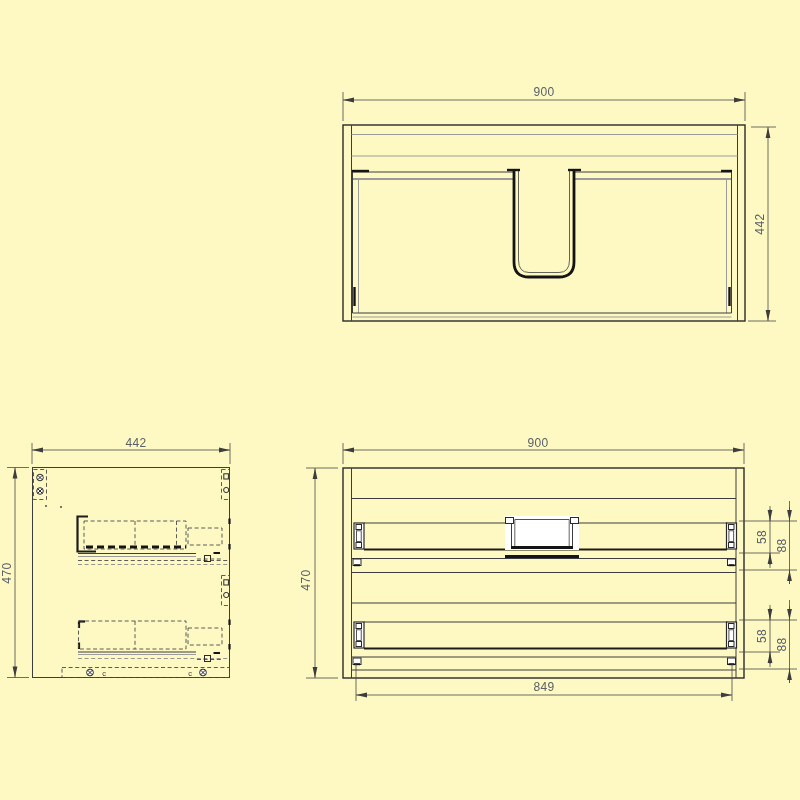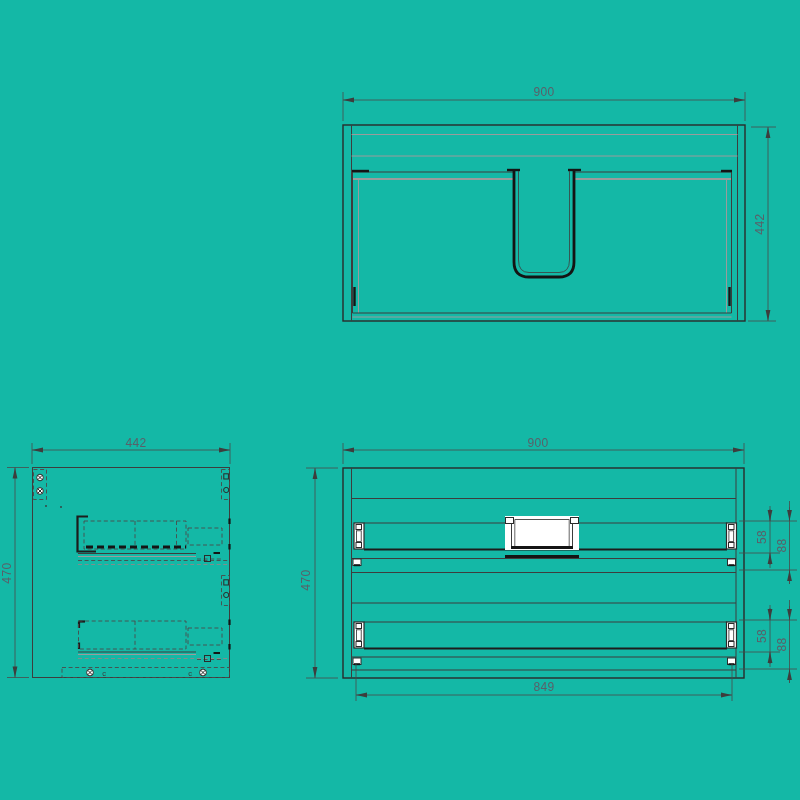--- a/index.html
+++ b/index.html
@@ -1,16 +1,16 @@
 <!DOCTYPE html>
 <html><head>
 <meta charset="utf-8">
 <style>
   html,body{margin:0;padding:0;background:#ffffff;}
-  #canvas{position:relative;width:800px;height:800px;background:#14b8a6;overflow:hidden;
+  #canvas{position:relative;width:800px;height:800px;background:#fef9c3;overflow:hidden;
           font-family:"Liberation Sans",sans-serif;}
   svg{position:absolute;left:0;top:0;}
   .ln  {stroke:#3d3d3d;stroke-width:1;fill:none;}
   .lnb {stroke:#2a2a2a;stroke-width:1.4;fill:none;}
   .lt  {stroke:#9b9b9b;stroke-width:1;fill:none;}
   .lt2 {stroke:#9b9b9b;stroke-width:1.8;fill:none;}
   .thk {stroke:#141414;stroke-width:2.8;fill:none;}
   .tk  {stroke:#141414;stroke-width:2.4;fill:none;}
   .dsh {stroke:#4a4a4a;stroke-width:0.9;fill:none;stroke-dasharray:4 2.6;}
   .dshl{stroke:#8a8a8a;stroke-width:0.9;fill:none;stroke-dasharray:4 2.6;}

